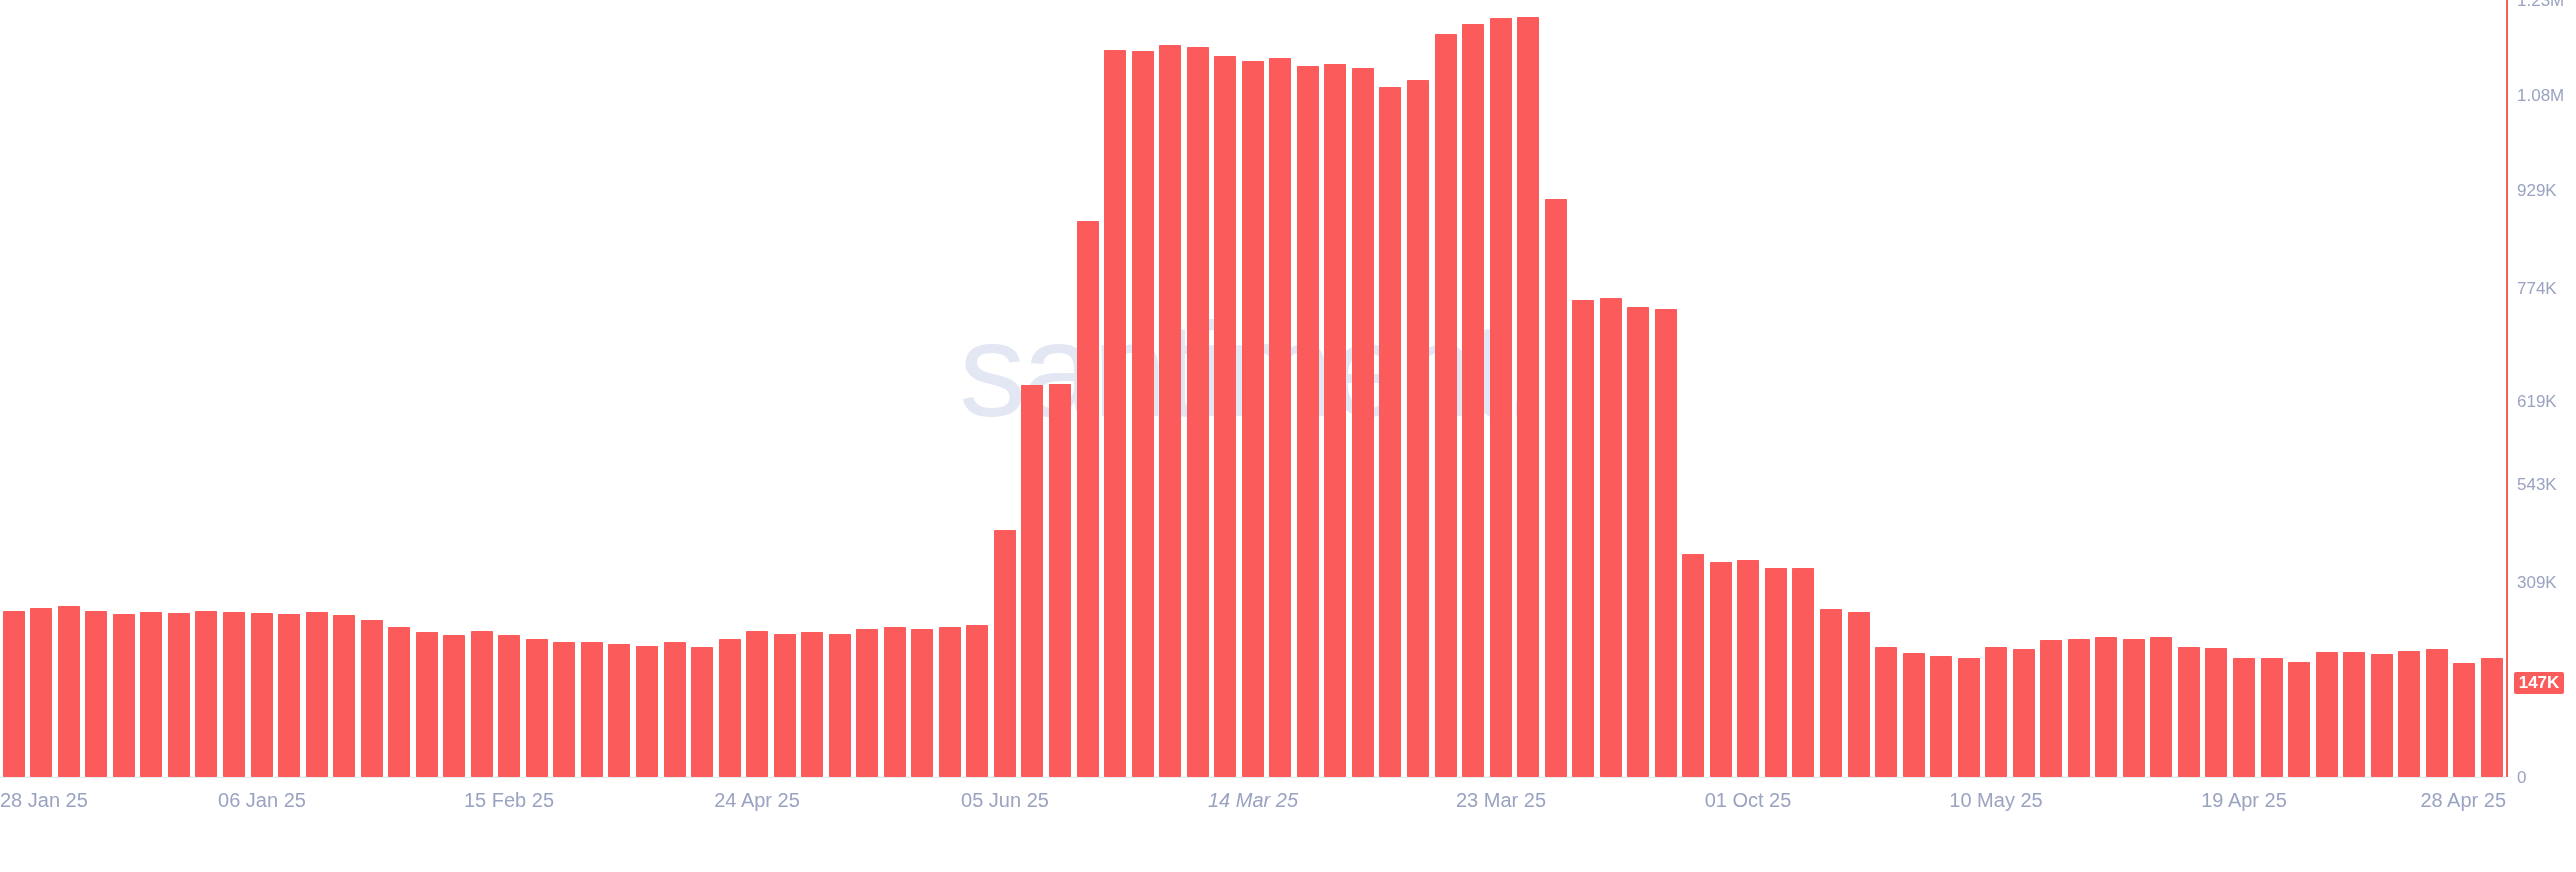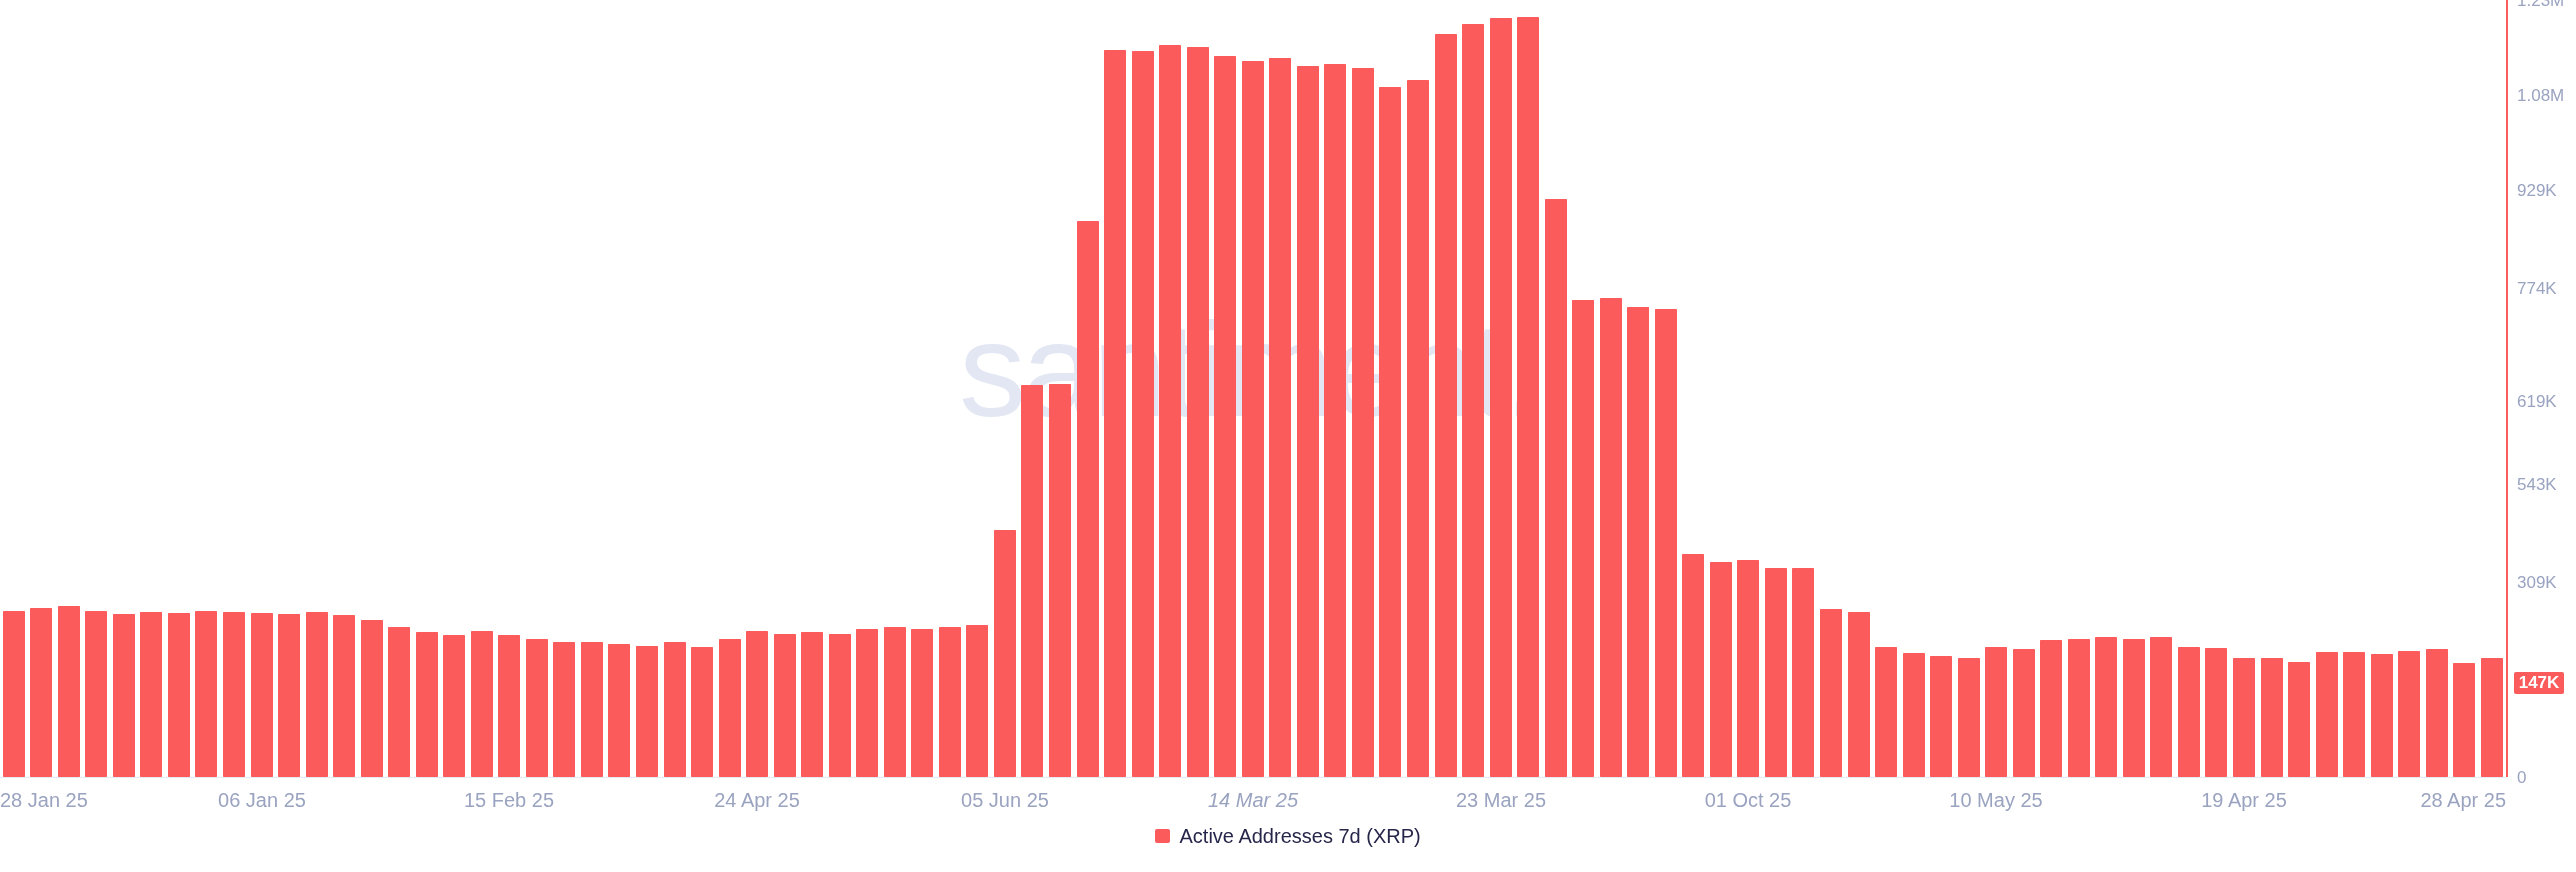--- a/index.html
+++ b/index.html
@@ -277,21 +277,15 @@
       <div class="x-tick" style="left: 757px;">24 Apr 25</div>
       <div class="x-tick" style="left: 1005px;">05 Jun 25</div>
       <div class="x-tick" style="left: 1253px; font-style: italic;">14 Mar 25</div>
       <div class="x-tick" style="left: 1501px;">23 Mar 25</div>
       <div class="x-tick" style="left: 1748px;">01 Oct 25</div>
       <div class="x-tick" style="left: 1996px;">10 May 25</div>
       <div class="x-tick" style="left: 2244px;">19 Apr 25</div>
       <div class="x-tick" style="left: 2506px; transform: translateX(-100%);">28 Apr 25</div>
     </div>
 
-  <div id="legend">
-    <div class="legend-item">
-      <span class="legend-swatch"></span>
-      <span class="legend-label">Active Addresses 7d (XRP)</span>
-    </div>
-  </div>
 
 </div>
 
 
 </body></html>

